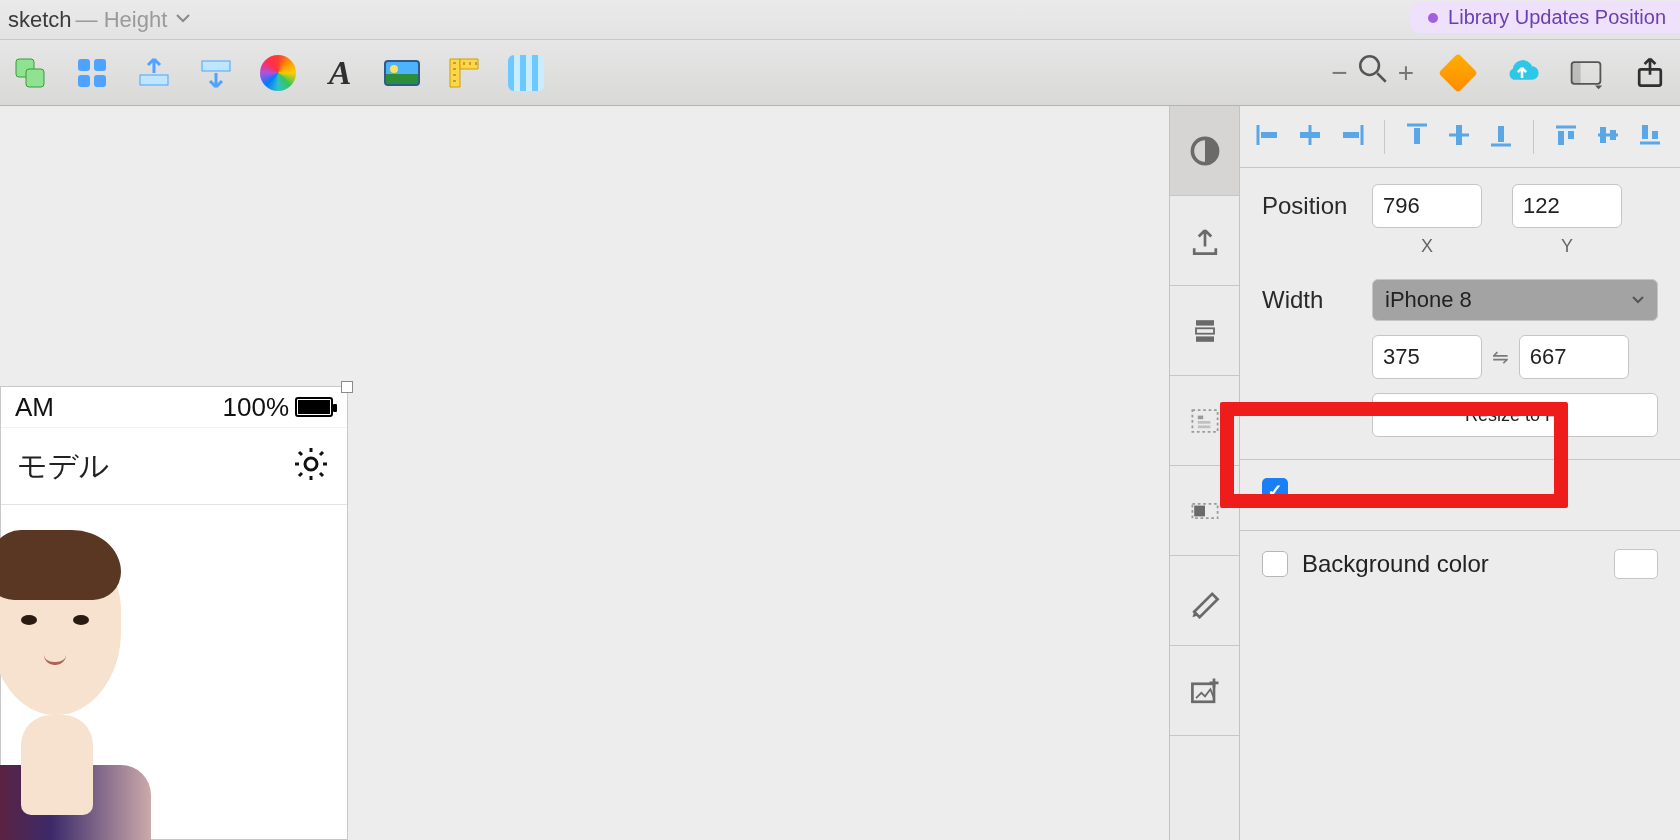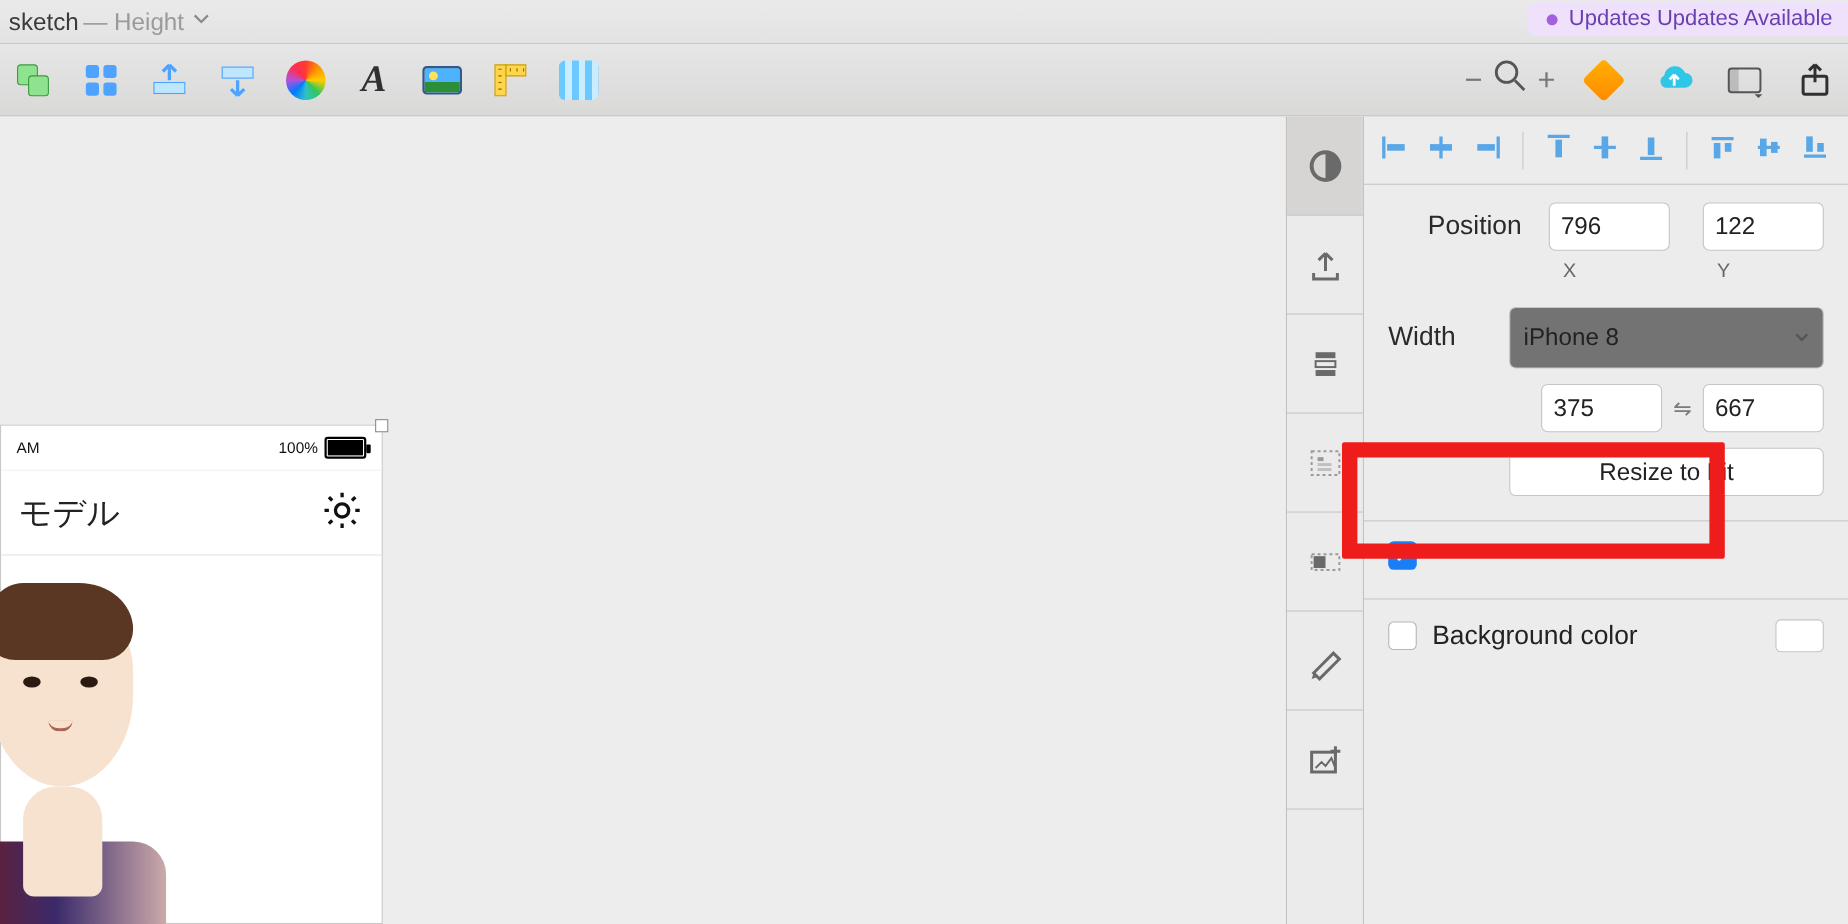--- a/index.html
+++ b/index.html
@@ -42,21 +42,21 @@
   
   .artboard {
     position:absolute; left:0; top:280px; width:348px; bottom:0;
     background:#fff; border:1px solid #c9c9c9;
   }
   .artboard::before, .artboard::after {
     content:""; position:absolute; width:10px; height:10px; background:#fff; border:1px solid #8a8a8a;
   }
   .artboard::before { right:-6px; top:-6px;}
   .artboard::after  { right:auto; left:auto; display:none;}
-  .ab-statusbar { height:40px; display:flex; align-items:center; justify-content:space-between; padding:0 14px; font-size:14px; color:#111;}
+  .ab-statusbar { height:40px; display:flex; align-items:center; justify-content:space-between; padding:0 14px; font-size:26px; color:#111;}
   .battery { display:inline-flex; align-items:center; gap:6px;}
   .batt-shell { width:38px; height:20px; border:2px solid #000; border-radius:3px; position:relative;}
   .batt-shell::after { content:""; position:absolute; right:-6px; top:5px; width:4px; height:8px; background:#000; border-radius:1px;}
   .batt-fill { position:absolute; left:1px; top:1px; bottom:1px; right:1px; background:#000;}
   .ab-header { height:78px; border-bottom:1px solid #e3e3e3; border-top:1px solid #f2f2f2; display:flex; align-items:center; justify-content:space-between; padding:0 16px;}
   .ab-title { font-size:30px; color:#222;font-family:Liberation Serif, serif; }
   .gear-ic svg { width:40px; height:40px; }
   .ab-photo { width:150px; height:250px; margin-top:30px; }
   .face { position:relative; width:130px; height:170px; background:#f7e1cf; border-radius:60px 60px 70px 70px / 70px 70px 90px 90px; margin:40px 0 0 0;}
   .hair { position:absolute; width:190px; height:220px; background:linear-gradient(180deg,#4a2d1c,#7a4a2e); border-radius:90px 120px 60px 60px/120px 140px 60px 60px; left:-40px; top:-50px; z-index:-1;}
@@ -78,33 +78,33 @@
   .inspector {
     position:absolute; top:0; right:0; width:440px; bottom:0;
     background:#ececec;
     display:flex; flex-direction:column;
   }
   .align-row { height:62px; border-bottom:1px solid #c8c6c5; display:flex; align-items:center; padding:0 14px; gap:8px;}
   .align-row .grp { display:flex; gap:14px;}
   .align-row .sep { width:1px; height:34px; background:#c8c6c5; margin:0 10px;}
   .align-row svg { width:28px; height:28px; }
   .sec { padding:16px 22px 6px; }
-  .row { display:flex; align-items:center; margin-bottom:8px;justify-content:flex-end; }
+  .row { display:flex; align-items:center; margin-bottom:8px; }
   .lbl { width:110px; font-size:24px; color:#2a2a2a;}
   .numfld { width:110px; height:44px; background:#fff; border:1px solid #c7c5c3; border-radius:6px; font-size:22px; padding:6px 10px; color:#222;}
   .sublabels { display:flex; font-size:18px; color:#666; }
   .sublabels span { text-align:center;}
   .preset {
-    flex:1; height:56px; background:#737373; border:1px solid #c7c5c3; border-radius:6px;
+    flex:1; height:42px; background:#a3a3a3; border:1px solid #c7c5c3; border-radius:6px;
     display:flex; align-items:center; justify-content:space-between; padding:0 12px; font-size:22px; color:#222;
   }
   .link-ic { margin:0 10px; color:#7b7b7b; font-size:20px;}
   .btn-wide {
     height:44px; background:#fff; border:1px solid #c7c5c3; border-radius:6px;
-    display:flex; align-items:center; justify-content:center; font-size:22px; color:#222;
+    display:flex; align-items:center; justify-content:center; font-size:18px; color:#222;
   }
   .hr { height:1px; background:#c8c6c5; margin:8px 0 0;}
   .chkrow { display:flex; align-items:center; gap:14px; padding:18px 22px; font-size:24px; color:#222;}
   .chk { width:26px; height:26px; border-radius:5px; display:flex; align-items:center; justify-content:center;}
   .chk.on { background:#1a7ff7;}
   .chk.on::after { content:"✓"; color:#fff; font-size:18px; font-weight:bold;}
   .chk.off { background:#fff; border:1px solid #b8b6b4;}
   .swatch { width:44px; height:30px; background:#fff; border:1px solid #c7c5c3; border-radius:5px;}
   .muted { color:#8b8b8b;}
   .redbox {
@@ -133,21 +133,21 @@
 <div class="titlebar">
   <span class="doc-title">sketch</span>
   <span class="doc-edited">— Height</span>
   <span class="chev-down">
     <svg width="16" height="16" viewBox="0 0 16 16">
         <path d="M2 5l6 6 6-6" fill="none" stroke="#8a8a8a" stroke-width="2"></path>
       </svg>
   </span>
   <div class="library-pill">
     <span class="purple-dot"></span>
-    <span>Updates Updates Available</span>
+    <span>Library Updates Position</span>
   </div>
 </div>
 
 <div class="toolbar">
   <div class="tbicon">
     <svg viewBox="0 0 40 40">
         <rect x="6" y="6" width="18" height="18" rx="3" fill="#8fe28f" stroke="#3a9a3a"></rect>
         <rect x="16" y="16" width="18" height="18" rx="3" fill="#8fe28f" stroke="#3a9a3a"></rect>
       </svg>
   </div>

